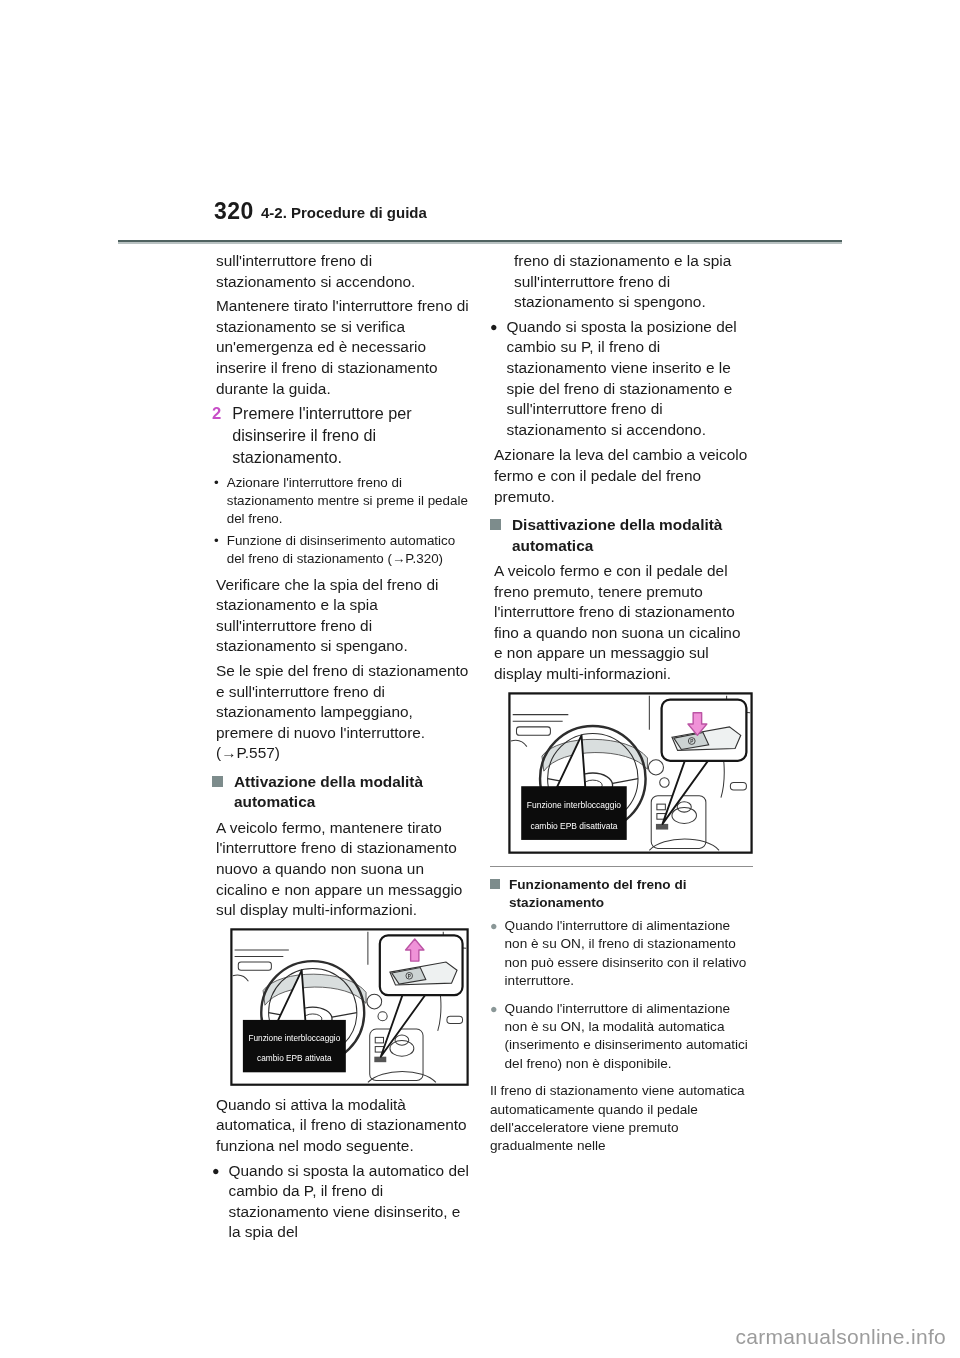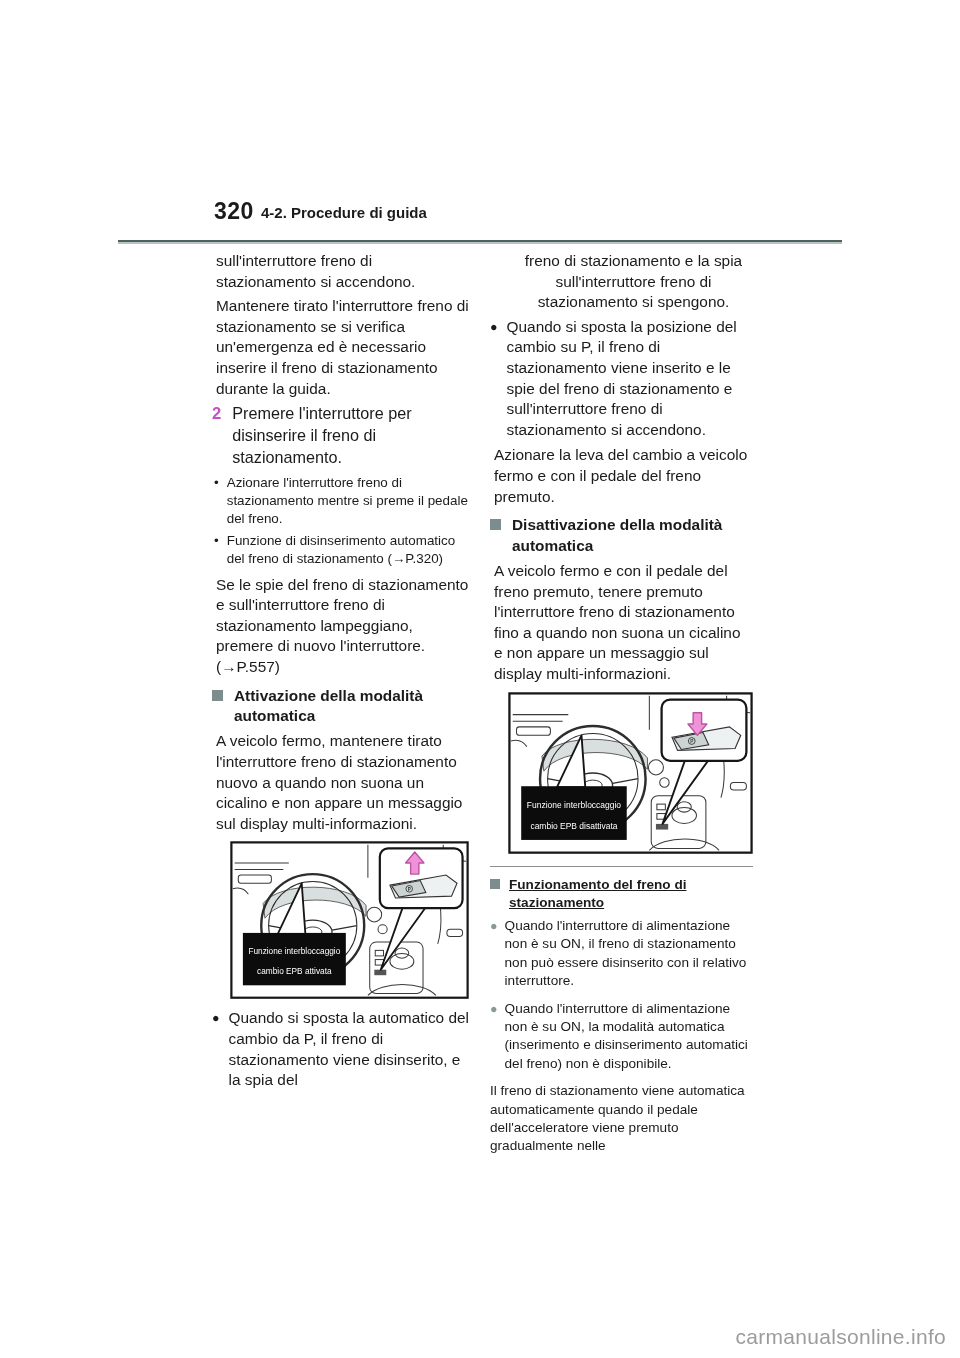--- a/index.html
+++ b/index.html
@@ -11,40 +11,40 @@
   .page-number { position:absolute; left:174px; top:198px; font-size:23px; font-weight:bold; letter-spacing:.5px;margin-left:40px; }
   .section-title { position:absolute; left:261px; top:204px; font-size:15px; font-weight:bold; }
   .header-rule { position:absolute; left:118px; top:240px; width:724px; height:4px;
     background:linear-gradient(to bottom,#4f6260 0 58%,#b9c2c2 58% 100%); }
 
   .col { position:absolute; top:251px; font-size:15.4px; line-height:20.6px; }
   .col-left { left:212px; width:257px; }
   .col-right { left:490px; width:263px; }
 
   p.body { margin:0 0 4px 4px; }
-  .indent { padding-left:20px;text-align:center; }
+  .indent { padding-left:20px; }
 
   .step { display:flex; gap:11px; margin:4px 0 5px 0; font-size:16.2px; line-height:21.8px; }
   .step-num { color:#c74ec7; font-weight:bold; font-size:16.6px; flex:0 0 auto; }
 
   .small-bullets { margin:1px 0 6px 2px; padding:0; list-style:none; font-size:13.4px; line-height:18.4px; }
   .small-bullets li { display:flex; gap:8px; margin:0 0 3px 0; }
   .small-bullets .dot { flex:0 0 auto; }
 
   .big-bullet { display:flex; gap:9px; margin:3px 0 5px 0; }
   .big-bullet .dot { flex:0 0 auto; font-size:12.5px; line-height:20.6px; }
 
   .heading { display:flex; gap:11px; font-weight:bold; margin:8px 0 5px 0; line-height:20.4px; }
   .heading .sq { flex:0 0 auto; width:11px; height:11px; background:#7d8c8c; margin-top:4px; }
 
   .diagram { margin:7px 0 9px 18px;text-decoration:underline; }
   .diagram svg { display:block; width:100%; height:auto; }
 
   .notes-divider { border:0; border-top:1.4px solid #8f8f8f; margin:12px 0 9px 0; }
-  .note-heading { display:flex; gap:9px; font-weight:bold; font-size:13.6px; line-height:18.2px; margin:5px 0 5px 0;text-decoration:underline; }
+  .note-heading { display:flex; gap:9px; font-weight:bold; font-size:13.6px; line-height:18.2px; margin:5px 0 5px 0; }
   .note-heading .sq { flex:0 0 auto; width:10px; height:10px; background:#7d8c8c; margin-top:3px; }
   .note-bullet { display:flex; gap:7px; font-size:13.6px; line-height:18.4px; margin:0 0 9px 0; }
   .note-bullet .dot { flex:0 0 auto; color:#8a9797; font-size:12.5px; line-height:18.4px; }
   .note-text { font-size:13.6px; line-height:18.4px; margin:1px 0 0 0; }
 
   .watermark { position:absolute; right:14px; bottom:9px; font-size:21px; color:#9c9c9c; letter-spacing:.3px; }
 </style>
 </head>
 <body>
 
@@ -65,20 +65,21 @@
     <li>
       <span class="dot">•</span>
       <span>Azionare l'interruttore freno di stazionamento mentre si preme il pedale del freno.</span>
     </li>
     <li>
       <span class="dot">•</span>
       <span>Funzione di disinserimento automatico del freno di stazionamento (→P.320)</span>
     </li>
   </ul>
 
+  <p class="body">Verificare che la spia del freno di stazionamento e la spia sull'interruttore freno di stazionamento si spengano.</p>
   <p class="body">Se le spie del freno di stazionamento e sull'interruttore freno di stazionamento lampeggiano, premere di nuovo l'interruttore. (→P.557)</p>
 
   <div class="heading">
     <span class="sq"></span>
     <span>Attivazione della modalità automatica</span>
   </div>
 
   <p class="body">A veicolo fermo, mantenere tirato l'interruttore freno di stazionamento nuovo a quando non suona un cicalino e non appare un messaggio sul display multi-informazioni.</p>
 
   <div class="diagram">
@@ -122,20 +123,21 @@
       <g>
         <polygon points="174,48 235,37 247,46 241,60 180,62" fill="#eef1f1" stroke="#333333" stroke-width="1.2"></polygon>
         <polygon points="176,49 207,43 213,56 184,61" fill="#ccd3d3" stroke="#333333" stroke-width="1.2"></polygon>
         <circle cx="195" cy="52" r="3.6" fill="none" stroke="#333333" stroke-width="0.9"></circle>
         <text x="195" y="54.4" font-size="5" text-anchor="middle" fill="#333333" font-weight="bold">P</text>
       </g>
       <polygon points="201,12 191,24 196.5,24 196.5,36 205.5,36 205.5,24 211,24" fill="#f092d8" stroke="#bb54a4" stroke-width="1.5" stroke-linejoin="round"></polygon>
     </svg>
   </div>
 
+  <p class="body">Quando si attiva la modalità automatica, il freno di stazionamento funziona nel modo seguente.</p>
 
   <div class="big-bullet">
     <span class="dot">●</span>
     <span>Quando si sposta la automatico del cambio da P, il freno di stazionamento viene disinserito, e la spia del</span>
   </div>
 </div>
 
 <div class="col col-right">
   <p class="body indent">freno di stazionamento e la spia sull'interruttore freno di stazionamento si spengono.</p>
 

